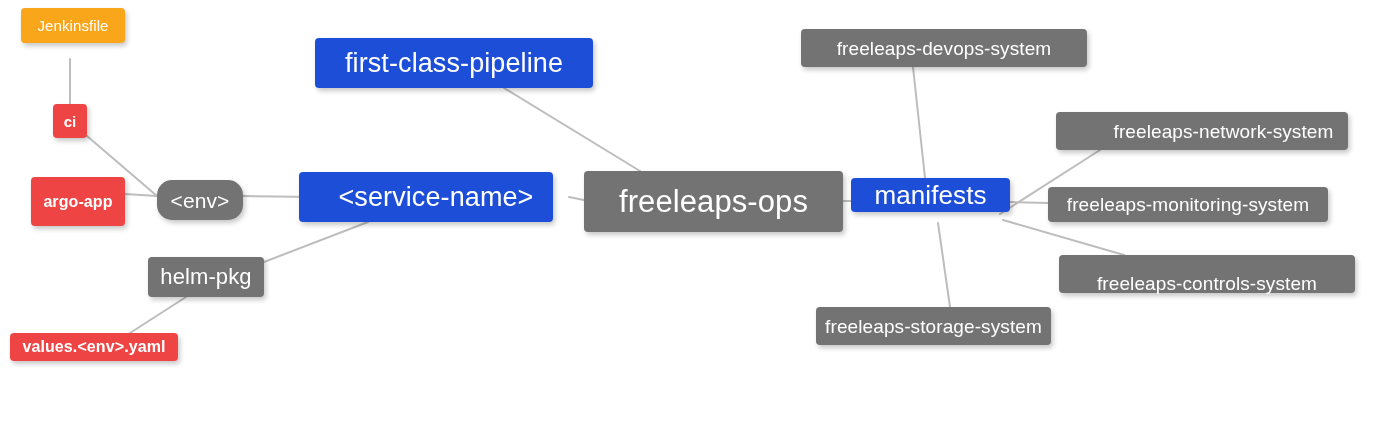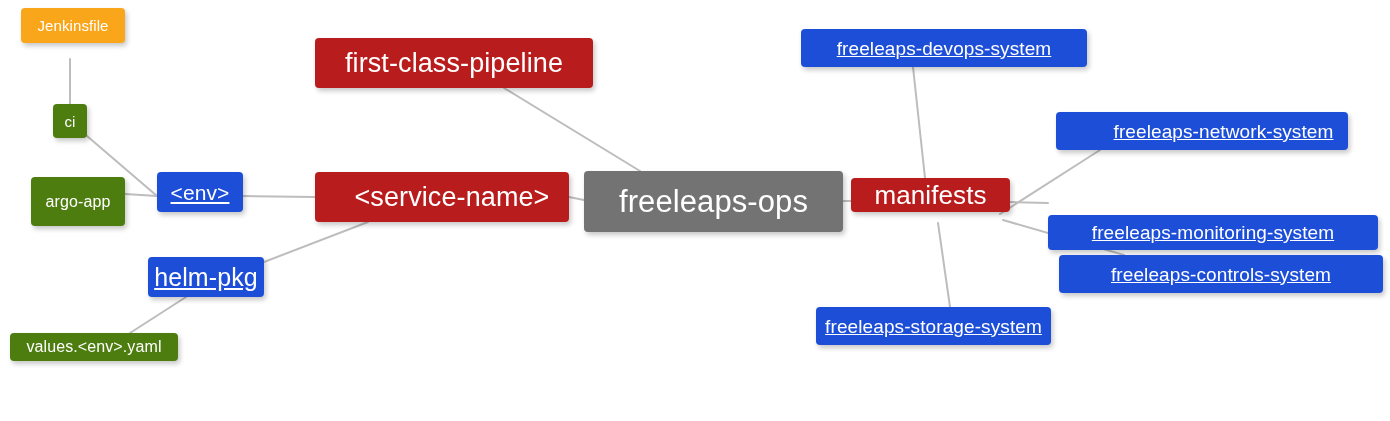--- a/index.html
+++ b/index.html
@@ -37,24 +37,24 @@
     box-shadow: 2px 3px 5px rgba(0,0,0,0.22);
     -webkit-font-smoothing: antialiased;
   }
   .node-label {
     display: block;
     line-height: 1;
   }
 
   
   .c-root   { background: #737373; }
-  .c-blue   { background: #b91c1c; align-items: center; }
-  .c-green  { background: #1d4ed8; text-decoration: underline; }
+  .c-blue   { background: #1d4ed8; align-items: center; }
+  .c-green  { background: #737373; }
   .c-orange { background: #faa61a; }
-  .c-red    { background: #4d7c0f; }
+  .c-red    { background: #ef4444; font-weight: bold; }
 </style>
 </head>
 <body>
 
 <div id="canvas">
 
   <svg id="edge-layer" viewBox="0 0 1390 421" width="1390" height="421" xmlns="http://www.w3.org/2000/svg" aria-hidden="true">
       <line x1="70" y1="59" x2="70" y2="104" stroke="#bdbdbd" stroke-width="2" stroke-linecap="round"></line>
       <line x1="87" y1="136" x2="157" y2="196" stroke="#bdbdbd" stroke-width="2" stroke-linecap="round"></line>
       <line x1="125" y1="194" x2="157" y2="196" stroke="#bdbdbd" stroke-width="2" stroke-linecap="round"></line>
@@ -74,51 +74,51 @@
   <div id="node-layer">
       <div class="node c-orange" style="left: 21px; top: 8px; width: 104px; height: 35px;">
         <span class="node-label" style="font-size: 15px;">Jenkinsfile</span>
       </div>
       <div class="node c-red" style="left: 53px; top: 104px; width: 34px; height: 34px;">
         <span class="node-label" style="font-size: 15px;">ci</span>
       </div>
       <div class="node c-red" style="left: 31px; top: 177px; width: 94px; height: 49px;">
         <span class="node-label" style="font-size: 16px;">argo-app</span>
       </div>
-      <div class="node c-green" style="left: 157px; top: 172px; width: 86px; height: 40px;">
+      <div class="node c-green" style="left: 157px; top: 180px; width: 86px; height: 40px; border-radius: 15px;">
         <span class="node-label" style="font-size: 21px;">&lt;env&gt;</span>
       </div>
       <div class="node c-green" style="left: 148px; top: 257px; width: 116px; height: 40px;">
-        <span class="node-label" style="font-size: 25px;">helm-pkg</span>
+        <span class="node-label" style="font-size: 22px;">helm-pkg</span>
       </div>
       <div class="node c-red" style="left: 10px; top: 333px; width: 168px; height: 28px;">
         <span class="node-label" style="font-size: 16px;">values.&lt;env&gt;.yaml</span>
       </div>
       <div class="node c-blue" style="left: 315px; top: 38px; width: 278px; height: 50px;">
         <span class="node-label" style="font-size: 27px;">first-class-pipeline</span>
       </div>
-      <div class="node c-blue" style="left: 315px; top: 172px; width: 254px; height: 50px; padding-left: 20px;">
+      <div class="node c-blue" style="left: 299px; top: 172px; width: 254px; height: 50px; padding-left: 20px;">
         <span class="node-label" style="font-size: 27px;">&lt;service-name&gt;</span>
       </div>
       <div class="node c-root" style="left: 584px; top: 171px; width: 259px; height: 61px;">
         <span class="node-label" style="font-size: 31px;">freeleaps-ops</span>
       </div>
       <div class="node c-blue" style="left: 851px; top: 178px; width: 159px; height: 34px;">
         <span class="node-label" style="font-size: 26px;">manifests</span>
       </div>
       <div class="node c-green" style="left: 801px; top: 29px; width: 286px; height: 38px;">
         <span class="node-label" style="font-size: 19px;">freeleaps-devops-system</span>
       </div>
       <div class="node c-green" style="left: 1056px; top: 112px; width: 292px; height: 38px; padding-left: 43px;">
         <span class="node-label" style="font-size: 19px;">freeleaps-network-system</span>
       </div>
-      <div class="node c-green" style="left: 1048px; top: 187px; width: 330px; height: 35px; margin-top: 28px;">
+      <div class="node c-green" style="left: 1048px; top: 187px; width: 280px; height: 35px;">
         <span class="node-label" style="font-size: 19px;">freeleaps-monitoring-system</span>
       </div>
-      <div class="node c-green" style="left: 1059px; top: 255px; width: 324px; height: 38px;">
+      <div class="node c-green" style="left: 1059px; top: 255px; width: 296px; height: 38px; align-items: flex-end;">
         <span class="node-label" style="font-size: 19px;">freeleaps-controls-system</span>
       </div>
       <div class="node c-green" style="left: 816px; top: 307px; width: 235px; height: 38px;">
         <span class="node-label" style="font-size: 19px;">freeleaps-storage-system</span>
       </div>
     </div>
 
 </div>
 
 </body></html>

